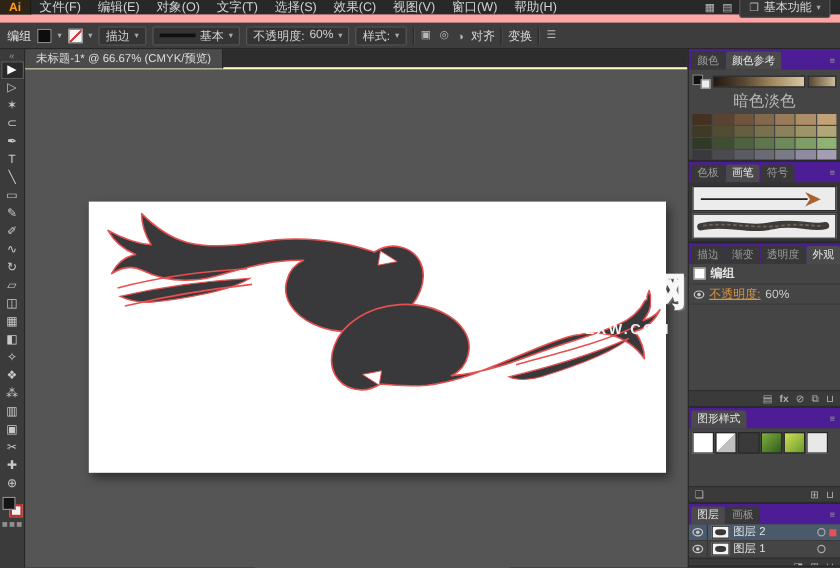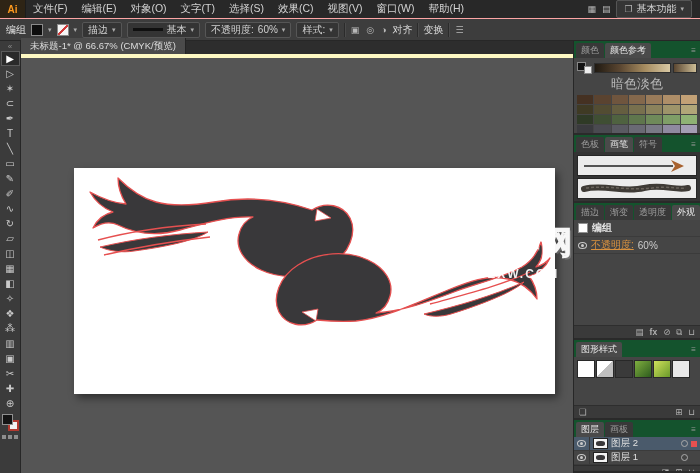--- a/index.html
+++ b/index.html
@@ -1,21 +1,21 @@
 <!DOCTYPE html>
 <html style="--selection: #e65050; --artwork: #39383a; --link: #d8913f; --layer_selected: #4a5a6b; --cg_bar1: linear-gradient(90deg,#201a12,#5a4631,#a68c60,#d8c8a4); --cg_bar2: linear-gradient(90deg,#5a4631,#cdbd96);"><head>
 <meta charset="utf-8">
 <style>
   *{box-sizing:border-box;margin:0;padding:0}
   html,body{width:700px;height:473px;overflow:hidden;background:#3f3f3f;
     font-family:"Liberation Sans","DejaVu Sans",sans-serif;font-size:11px;color:#cccccc}
   .app{position:relative;width:700px;height:473px;display:flex;flex-direction:column;background:#3b3b3b}
 
   
-  .menubar{height:19px;background:#282828;border-bottom:1px solid #fca5a5;display:flex;align-items:stretch}
+  .menubar{height:19px;background:#282828;border-bottom:7px solid #fca5a5;display:flex;align-items:stretch}
   .ai-logo{width:26px;display:flex;align-items:center;justify-content:center;background:#2e2415;
     color:#ff9a1e;font-weight:bold;font-size:10px;border-right:1px solid #1c1c1c}
   .menu-items{display:flex;align-items:stretch}
   .menu-item{display:flex;align-items:center;padding:0 7px;color:#d2d2d2;font-size:10.5px}
   .mb-right{margin-left:auto;display:flex;align-items:center;gap:6px;padding-right:8px}
   .mb-icon{color:#b5b5b5;font-size:9px}
   .workspace-btn{display:flex;align-items:center;gap:4px;border:1px solid #555;background:#353535;
     border-radius:2px;padding:1px 7px;font-size:10px;color:#d5d5d5}
   .caret{font-size:7px;color:#aaaaaa}
 
@@ -45,42 +45,42 @@
   .tool{width:19px;height:15px;display:flex;align-items:center;justify-content:center;font-size:10px;color:#c9c9c9}
   .tool.active{background:#2a2a2a;box-shadow:inset 0 0 0 1px #5a5a5a;color:#ffffff}
   .fillstroke{position:relative;width:17px;height:17px;margin-top:3px}
   .fs-stroke{position:absolute;right:0;bottom:0;width:11px;height:11px;background:#f2f2f2;border:2px solid #b23a30}
   .fs-fill{position:absolute;left:0;top:0;width:11px;height:11px;background:#141414;border:1px solid #909090}
   .modes{display:flex;gap:2px;margin-top:4px}
   .mode-dot{width:4px;height:4px;background:#8e8e8e}
 
   
   .center{flex:1;display:flex;flex-direction:column;min-width:0}
-  .tabrow{height:17px;background:#2d2d2d;border-bottom:4px solid #fef9c3;display:flex;align-items:flex-end}
+  .tabrow{height:17px;background:#2d2d2d;border-bottom:2px solid #fef9c3;display:flex;}
   .doc-tab{height:16px;background:#4b4b4b;color:#dcdcdc;font-size:9.5px;padding:0 9px;display:flex;
     align-items:center;border-right:1px solid #242424}
   .canvas{flex:1;position:relative;background:#555555;overflow:hidden}
   .artboard{position:absolute;left:53px;top:110px;width:481px;height:226px;background:#ffffff;
     box-shadow:3px 4px 8px rgba(0,0,0,.45)}
   .fish-body{fill:var(--artwork);stroke:var(--selection);stroke-width:1.3;stroke-linejoin:round}
   .fish-line{fill:none;stroke:var(--selection);stroke-width:1.3}
   .fish-ribbon{fill:var(--artwork);stroke:var(--selection);stroke-width:1}
   .fish-notch{fill:#ffffff;stroke:var(--selection);stroke-width:.8}
   .watermark{position:absolute;left:368px;top:164px;width:205px;text-align:center;pointer-events:none}
   .wm-title{font-size:31px;font-weight:bold;letter-spacing:2px;color:transparent;
     -webkit-text-stroke:1.4px rgba(255,255,255,.95);text-shadow:2px 2px 0 rgba(255,255,255,.18)}
   .wm-url{margin-top:3px;font-size:12px;font-weight:bold;letter-spacing:2px;color:rgba(255,255,255,.92);
     text-transform:uppercase}
 
   
   .panels{width:127px;flex-shrink:0;background:#3c3c3c;border-left:1px solid #272727;display:flex;
     flex-direction:column;font-size:10px}
   .pgroup{display:flex;flex-direction:column;border-bottom:2px solid #2a2a2a;overflow:hidden}
   .pg-color{height:94px}.pg-brush{height:68px}.pg-appearance{height:137px}.pg-styles{height:80px}.pg-layers{flex:1}
-  .ptabs{height:17px;background:#14532d;display:flex;align-items:stretch;gap:1px;padding:2px 2px 0 2px;flex-shrink:0}
+  .ptabs{height:17px;background:#4c1d95;display:flex;align-items:stretch;gap:1px;padding:2px 2px 0 2px;flex-shrink:0}
   .ptab{padding:0 5px;display:flex;align-items:center;background:#383838;color:#9d9d9d;
     border-radius:2px 2px 0 0;font-size:9px;white-space:nowrap}
   .ptab.active{background:#4a4a4a;color:#e6e6e6}
   .pmenu{margin-left:auto;color:#9a9a9a;font-size:8px;display:flex;align-items:center;padding:0 2px}
   .pbody{flex:1;background:#454545;display:flex;flex-direction:column;min-height:0}
   .filler{flex:1}
   .pfoot{height:13px;background:#3a3a3a;border-top:1px solid #2e2e2e;display:flex;align-items:center;
     justify-content:flex-end;gap:6px;padding:0 5px;color:#b2b2b2;font-size:8.5px;flex-shrink:0}
   .pfoot .left{margin-right:auto}
 

